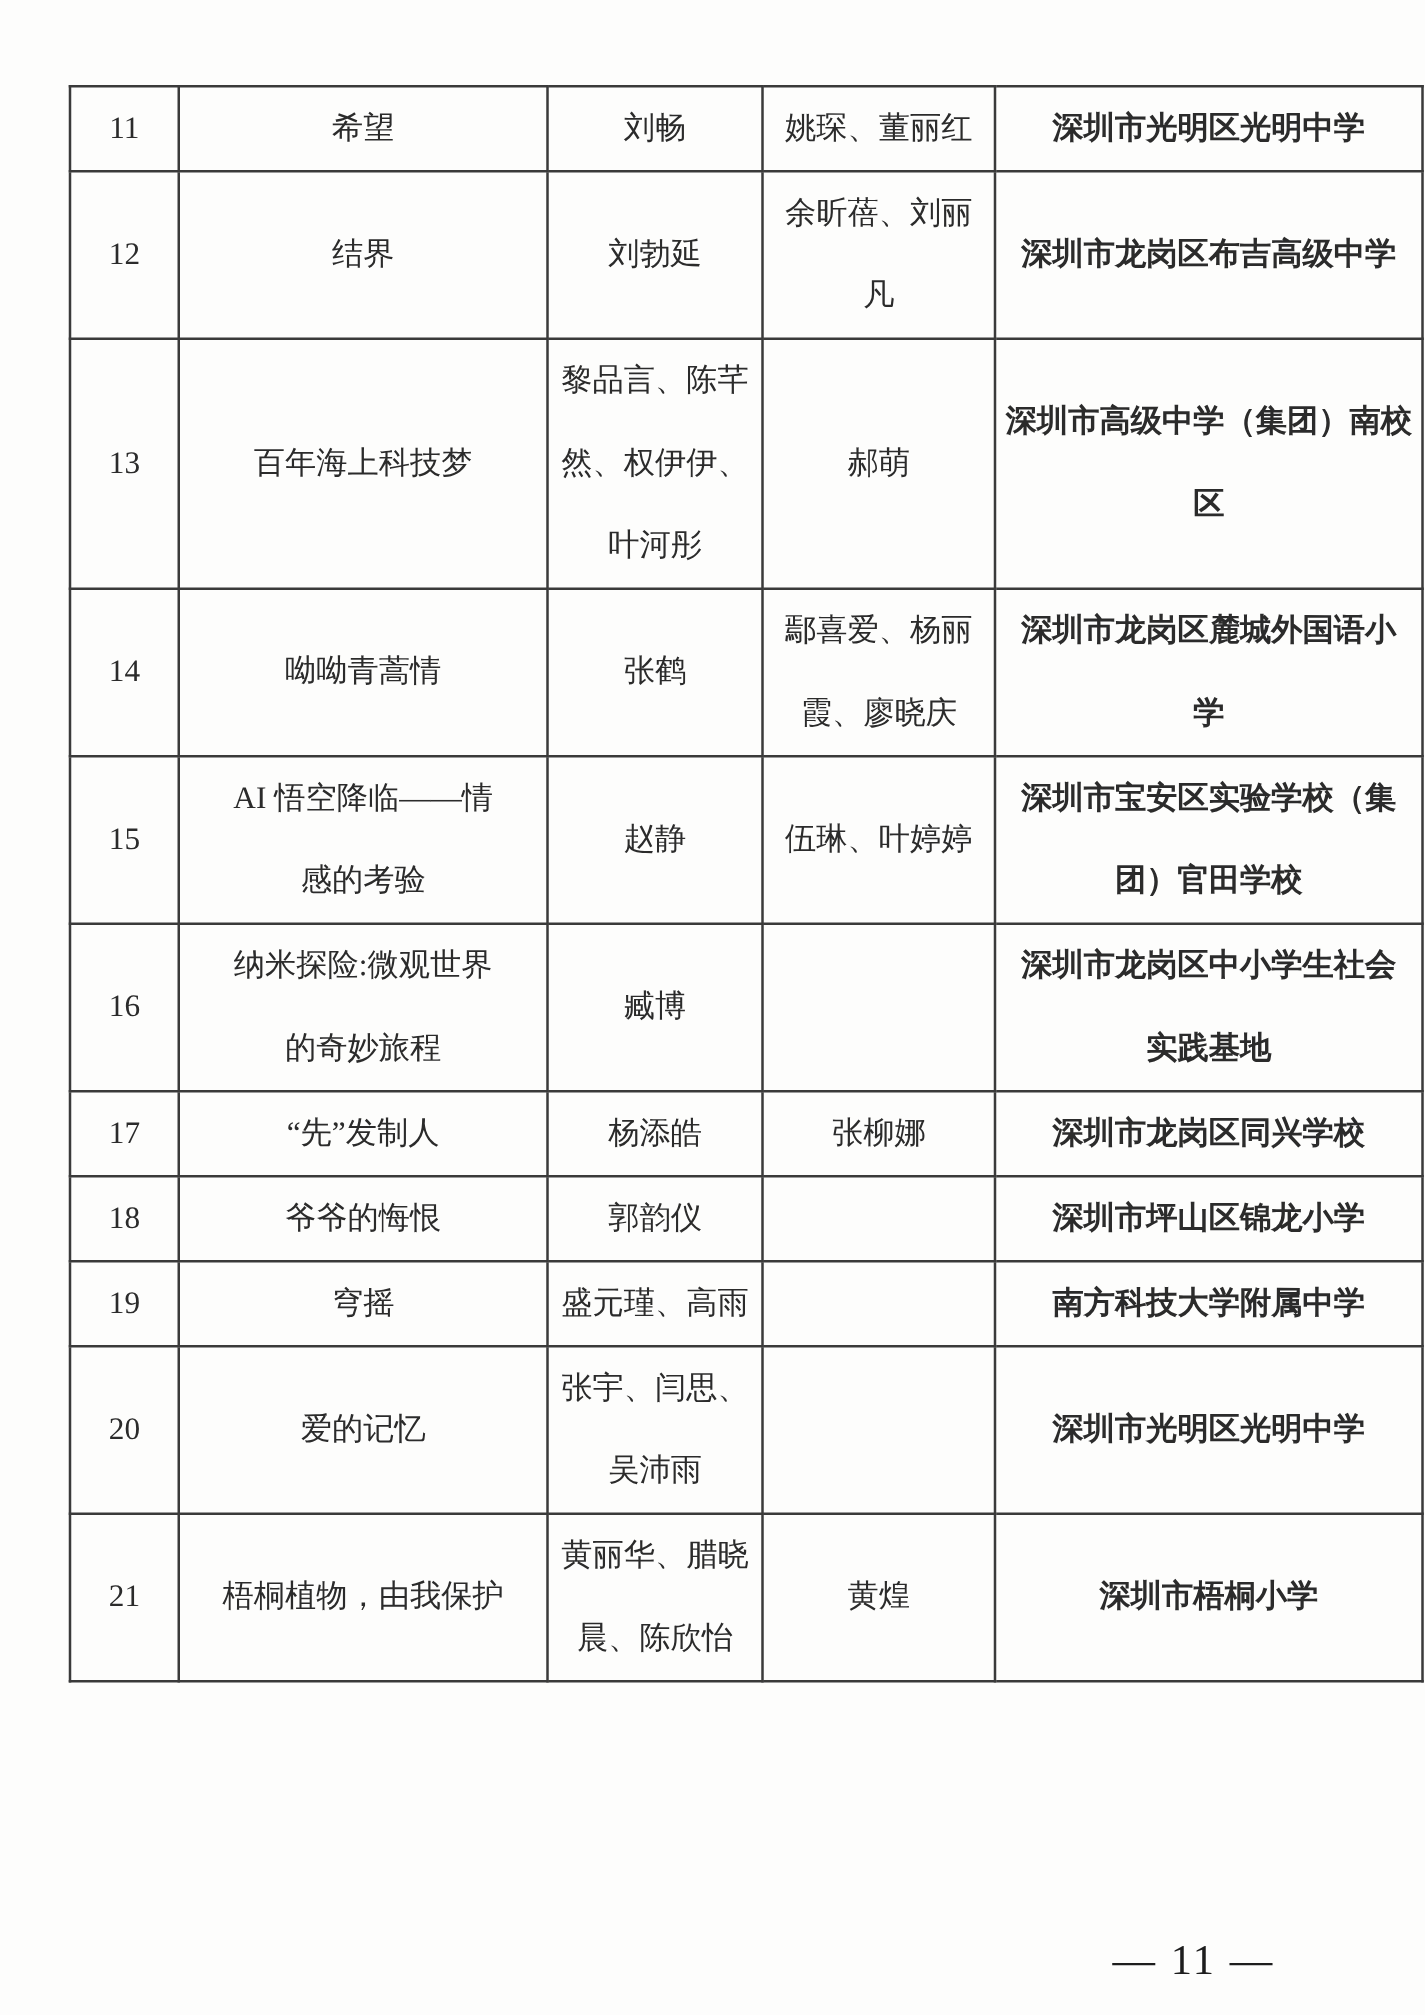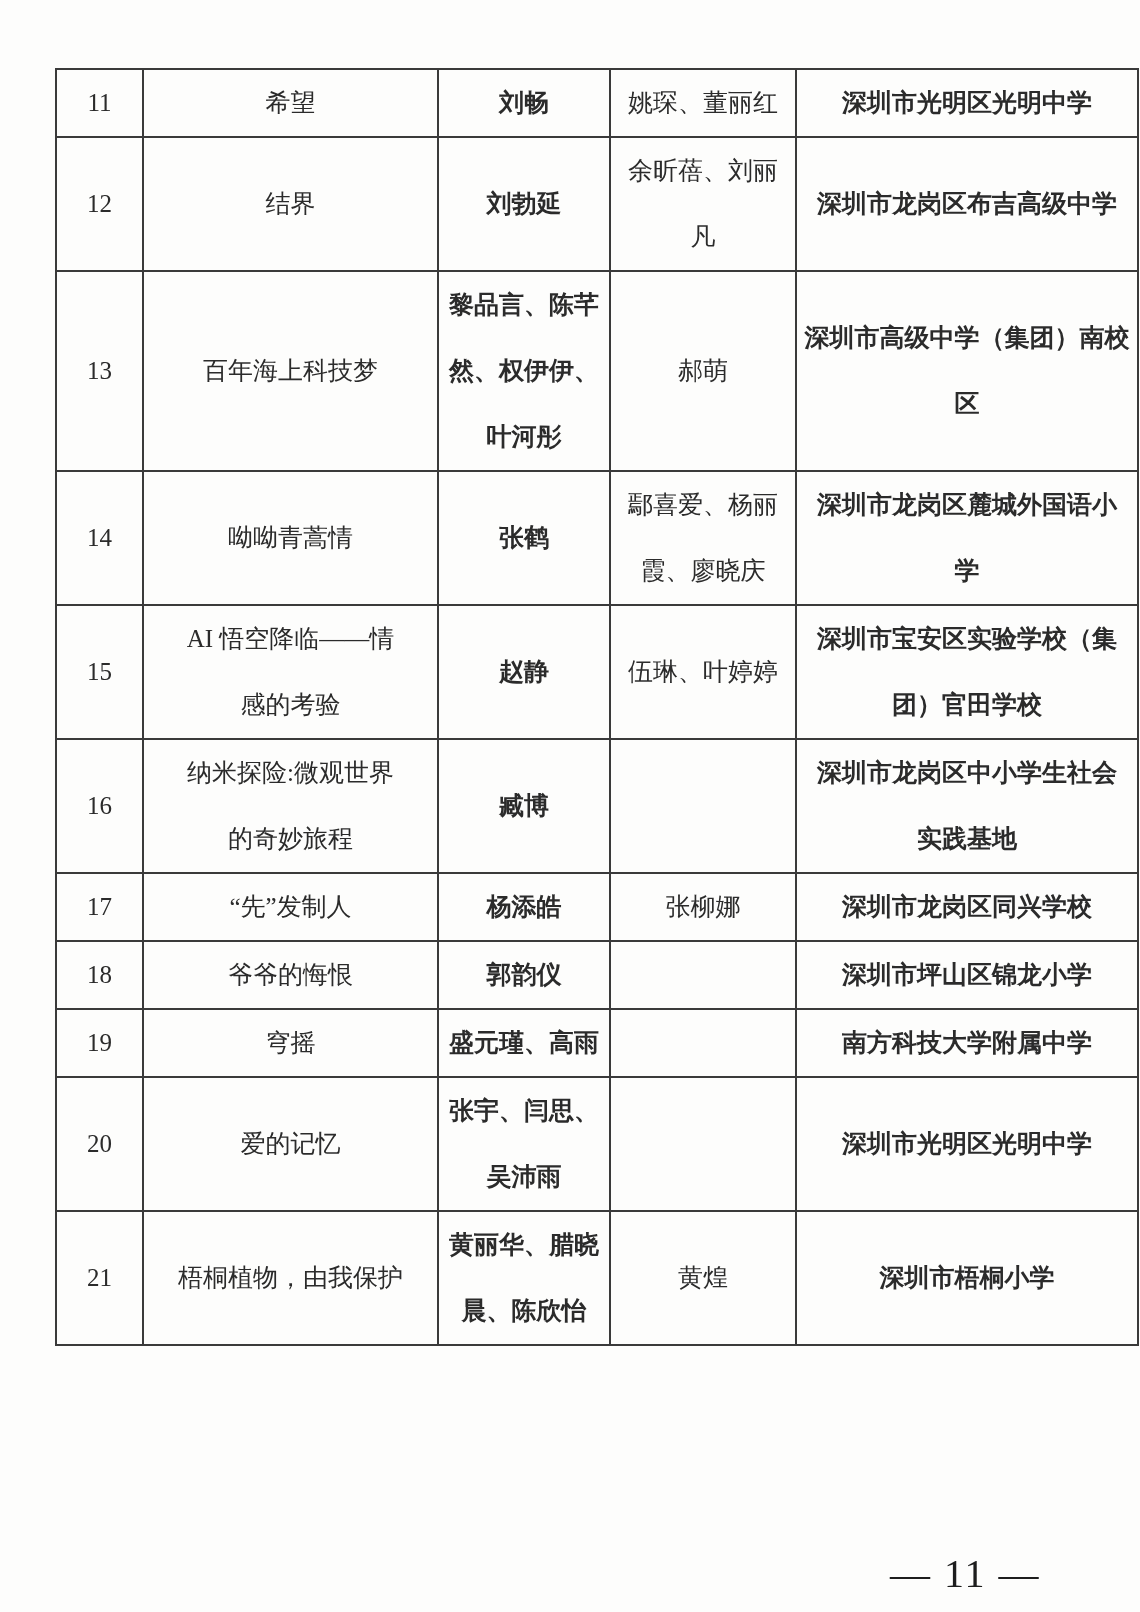--- a/index.html
+++ b/index.html
@@ -31,27 +31,27 @@
     font-size: 25px;
     line-height: 66px;
     letter-spacing: 0px;
     white-space: pre-line;
     padding: 0;
     overflow: hidden;
     color: #2b2b2b;
   }
   td.c-no          { width: 87px;  font-size: 26px; color: #333; }
   td.c-title       { width: 295px; }
-  td.c-authors     { width: 172px; font-weight: bold; }
+  td.c-authors     { width: 172px; }
   td.c-instructors { width: 186px; }
   td.c-school      { width: 342px; font-weight: bold; }
   .page-number {
     position: absolute;
     left: 890px; top: 1550px;
-    font-size: 40px;
+    font-size: 34px;
     letter-spacing: 2px;
     color: #1d1d1d;
     font-family: "Liberation Serif", "DejaVu Serif", serif;
   }
 </style>
 </head>
 <body>
 
 <div class="scan-page">
 

